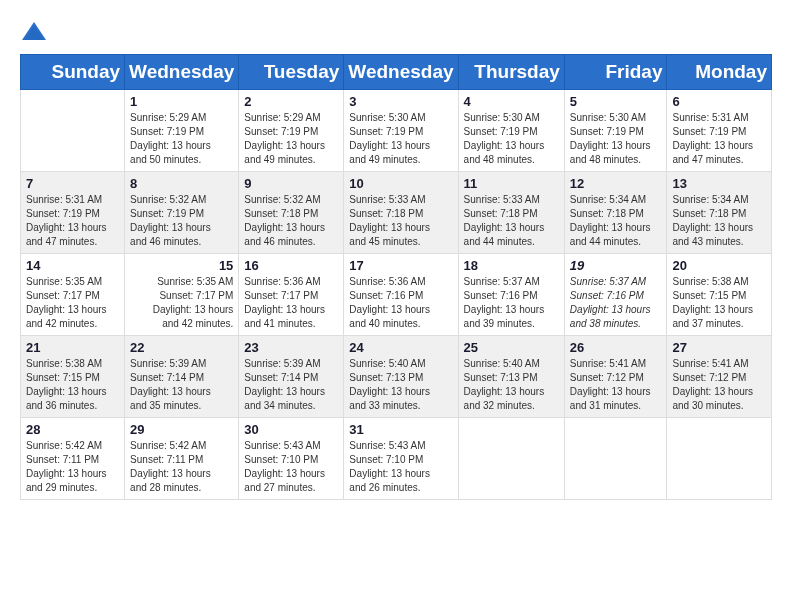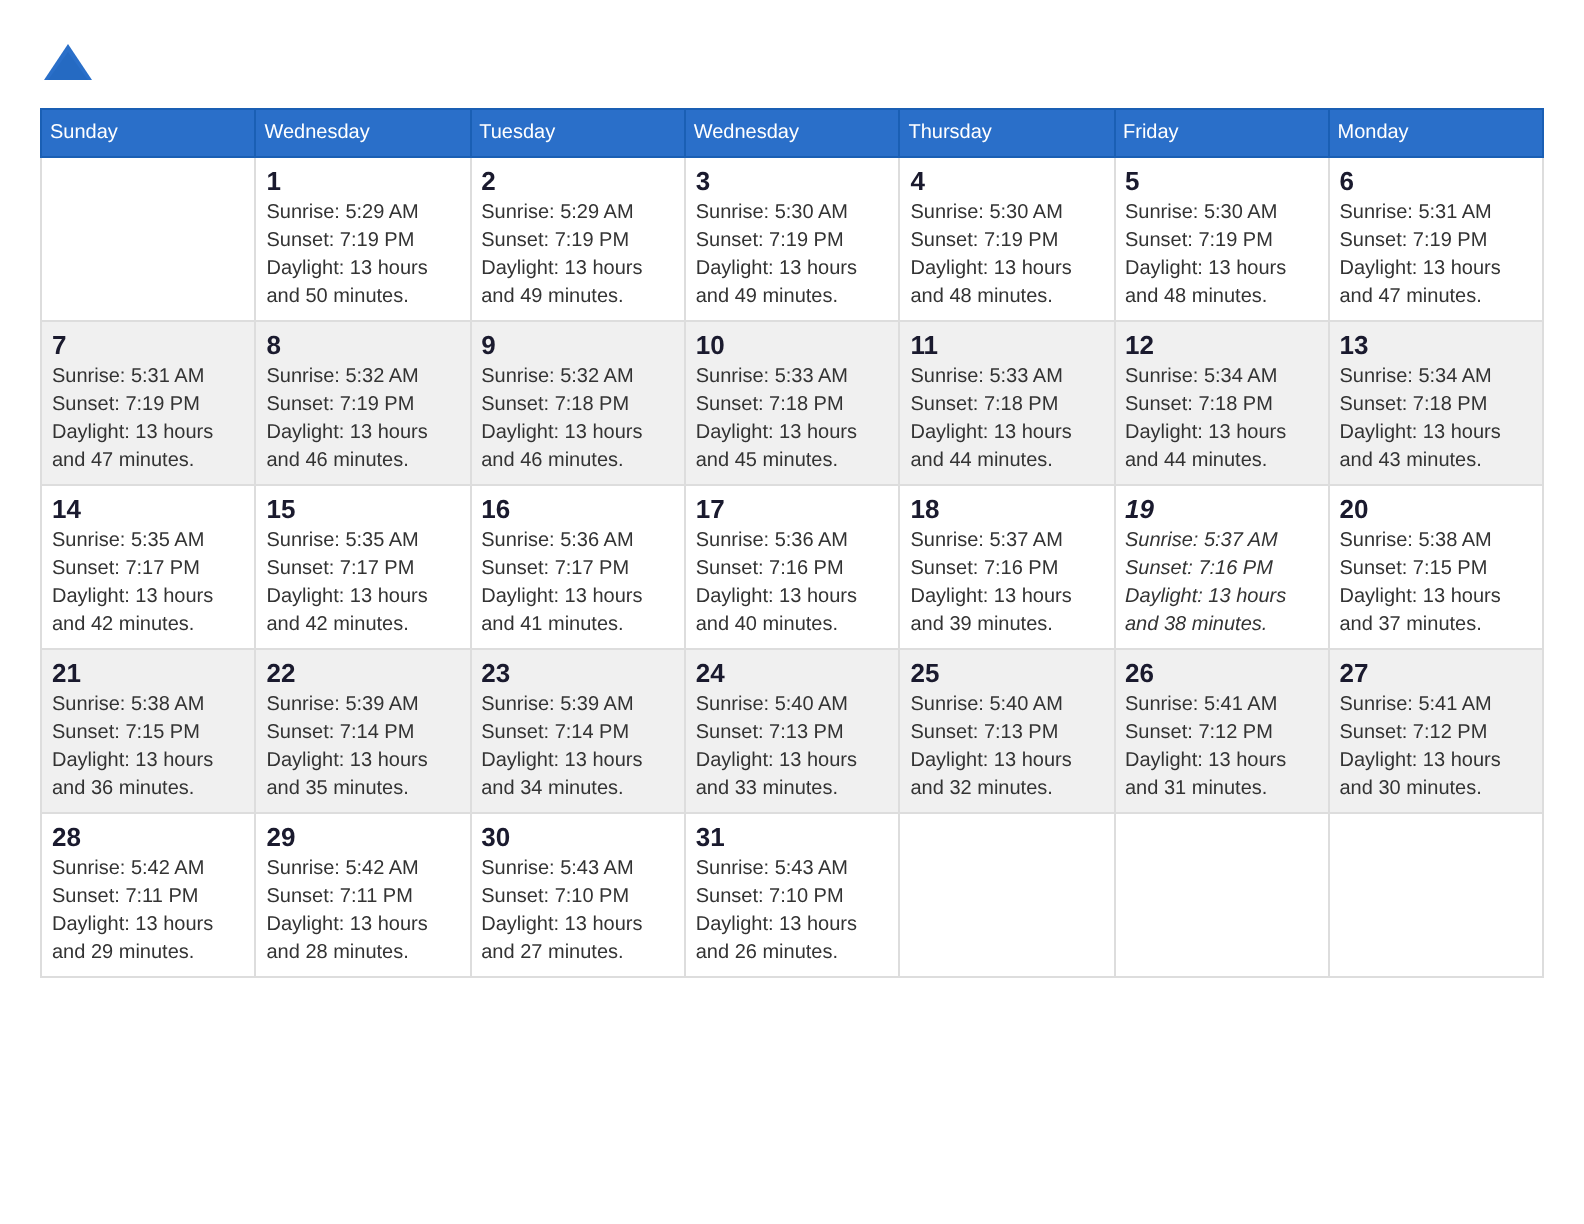--- a/index.html
+++ b/index.html
@@ -50,24 +50,24 @@
       font-weight: normal;
     }
     table {
       width: 100%;
       border-collapse: collapse;
       border: 1px solid #ccc;
     }
     th {
       background-color: #2a6fc9;
       color: #fff;
-      font-size: 10px;
-      font-weight: normal;
+      font-size: 19px;
+      font-weight: bold;
       padding: 6px 4px;
-      text-align: left;
+      text-align: right;
       border: 1px solid #1a5fb4;
     }
     td {
       border: 1px solid #ddd;
       vertical-align: top;
       padding: 4px 5px;
       width: 108px;
       min-height: 80px;
       background: #fff;
     }
@@ -225,21 +225,21 @@
         </td>
       </tr>
       <tr>
         <td style="background-color: rgb(255, 255, 255);">
           <div class="day-number">14</div>
           <div class="day-info" style="white-space: pre-line;">Sunrise: 5:35 AM
 Sunset: 7:17 PM
 Daylight: 13 hours
 and 42 minutes.</div>
         </td>
-        <td style="background-color: rgb(255, 255, 255);">
+        <td style="background-color: rgb(255, 255, 255); text-align: right;">
           <div class="day-number">15</div>
           <div class="day-info" style="white-space: pre-line;">Sunrise: 5:35 AM
 Sunset: 7:17 PM
 Daylight: 13 hours
 and 42 minutes.</div>
         </td>
         <td style="background-color: rgb(255, 255, 255);">
           <div class="day-number">16</div>
           <div class="day-info" style="white-space: pre-line;">Sunrise: 5:36 AM
 Sunset: 7:17 PM

